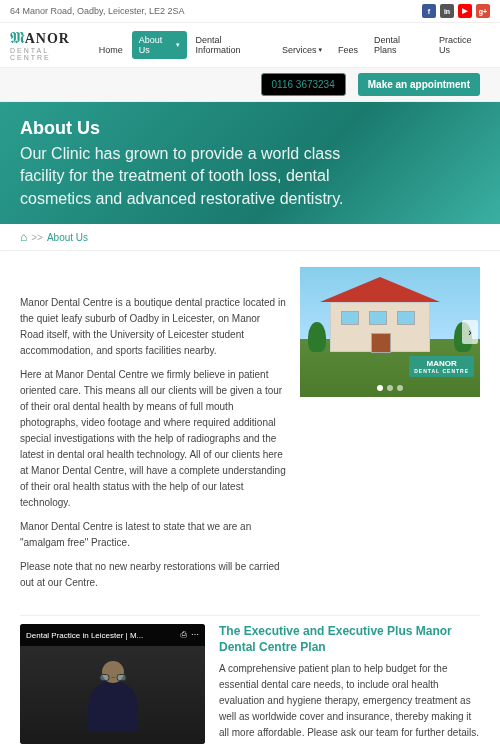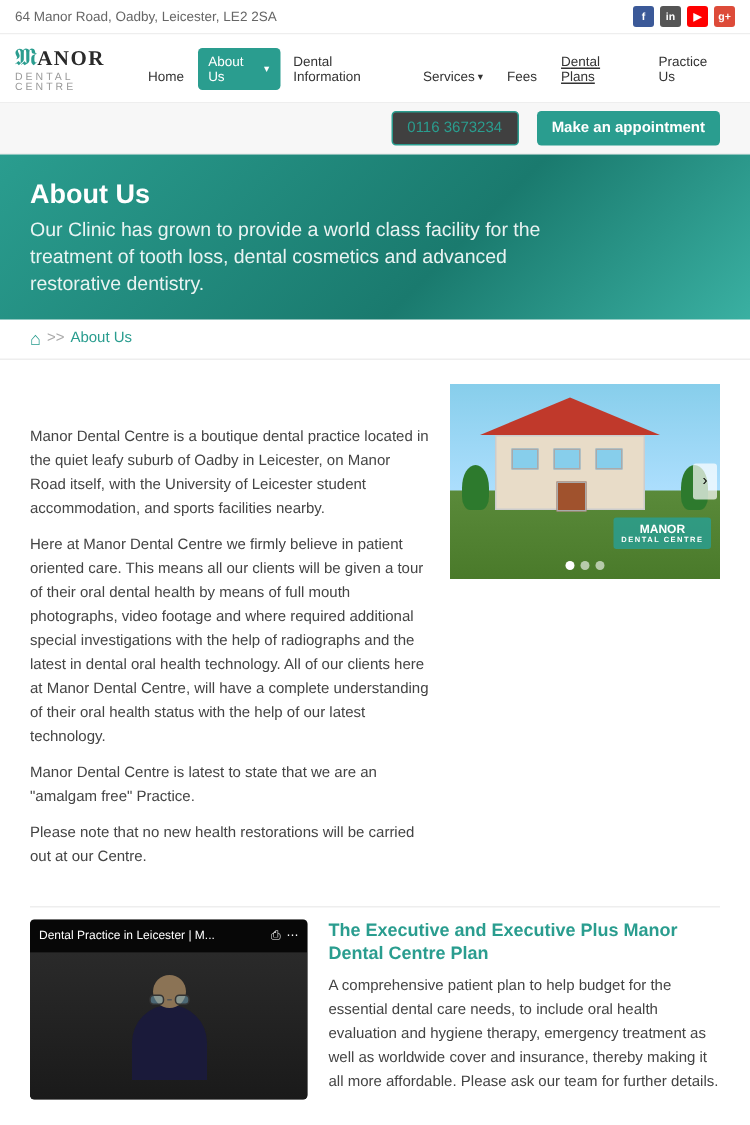--- a/index.html
+++ b/index.html
@@ -57,39 +57,39 @@
       background: #2a9d8f;
       color: #fff;
       border: none;
       padding: 6px 10px;
       border-radius: 3px;
       font-size: 10px;
       cursor: pointer;
       font-weight: bold;
     }
     .phone-btn {
-      background: #404040;
+      background: #000000;
       border: 1px solid #2a9d8f;
       color: #2a9d8f;
       padding: 5px 10px;
       border-radius: 3px;
       font-size: 10px;
       cursor: pointer;
       margin-right: 4px;
     }
 
     
     .hero {
       background: linear-gradient(135deg, #2a9d8f 0%, #1a7a6e 60%, #3ab0a2 100%);
       padding: 16px 20px 14px;
       color: #fff;
       min-height: 70px;
     }
     .hero h1 { font-size: 18px; font-weight: bold; margin-bottom: 4px; }
-    .hero p { font-size: 13px; opacity: 0.9; line-height: 1.4; max-width: 350px; }
+    .hero p { font-size: 16px; opacity: 0.9; line-height: 1.4; max-width: 350px; }
 
     
     .breadcrumb {
       padding: 6px 20px;
       font-size: 10px;
       color: #666;
       display: flex;
       align-items: center;
       gap: 4px;
       border-bottom: 1px solid #eee;
@@ -274,21 +274,21 @@
       </div>
       <div class="logo-sub">DENTAL CENTRE</div>
     </div>
   </div>
   <div class="nav-links">
     <div class="nav-link" style="font-size:9px;">Home</div>
     <div class="nav-link active" style="font-size:9px;">About Us <span class="caret">▾</span></div>
     <div class="nav-link" style="font-size:9px;">Dental Information</div>
     <div class="nav-link" style="font-size:9px;">Services <span class="caret">▾</span></div>
     <div class="nav-link" style="font-size:9px;">Fees</div>
-    <div class="nav-link" style="font-size:9px;text-decoration:underline;">Dental Plans</div>
+    <div class="nav-link" style="font-size:9px;">Dental Plans</div>
     <div class="nav-link" style="font-size:9px;">Practice Us</div>
   </div>
 </div>
 
 <div style="background:#f7f7f7;padding:5px 20px;display:flex;justify-content:flex-end;align-items:center;gap:8px;border-bottom:1px solid #eee;">
   <button class="phone-btn">0116 3673234</button>
   <button class="btn-appointment">Make an appointment</button>
 </div>
 
 <div class="hero">
@@ -300,21 +300,21 @@
   <span class="breadcrumb-home">⌂</span>
   <span class="breadcrumb-sep">&gt;&gt;</span>
   <span class="breadcrumb-current">About Us</span>
 </div>
 
 <div class="main-content">
   <div class="content-left">
     <p>Manor Dental Centre is a boutique dental practice located in the quiet leafy suburb of Oadby in Leicester, on Manor Road itself, with the University of Leicester student accommodation, and sports facilities nearby.</p>
     <p>Here at Manor Dental Centre we firmly believe in patient oriented care. This means all our clients will be given a tour of their oral dental health by means of full mouth photographs, video footage and where required additional special investigations with the help of radiographs and the latest in dental oral health technology. All of our clients here at Manor Dental Centre, will have a complete understanding of their oral health status with the help of our latest technology.</p>
     <p>Manor Dental Centre is latest to state that we are an "amalgam free" Practice.</p>
-    <p>Please note that no new health restorations will be carried out at our Centre.</p>
+    <p>Please note that no new nearby restorations will be carried out at our Centre.</p>
   </div>
   <div class="content-right">
     <div class="building-sim">
       <div class="sky"></div>
       <div class="ground"></div>
       <div class="building-body">
         <div class="building-window" style="top:8px;left:10px;width:18px;height:14px;"></div>
         <div class="building-window" style="top:8px;left:38px;width:18px;height:14px;"></div>
         <div class="building-window" style="top:8px;left:66px;width:18px;height:14px;"></div>
         <div class="building-window" style="top:30px;left:40px;width:20px;height:20px;background:#a0522d;"></div>

